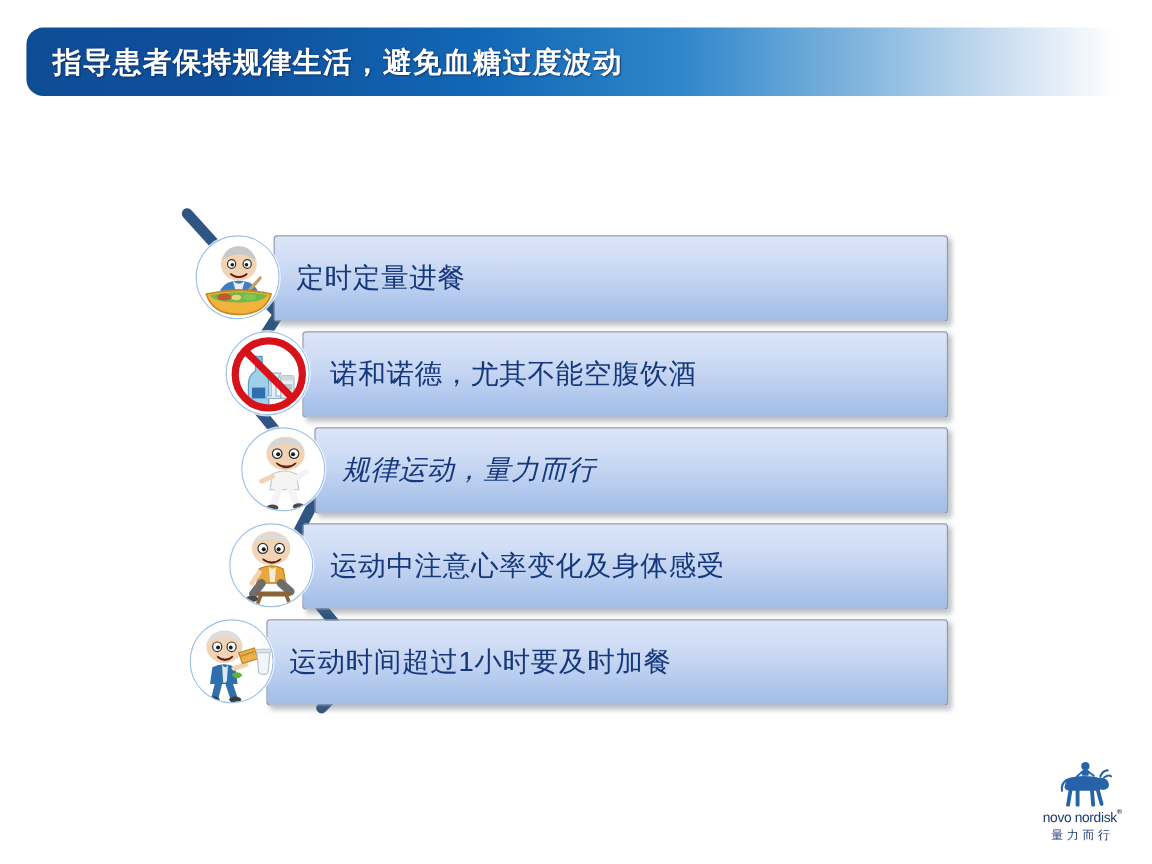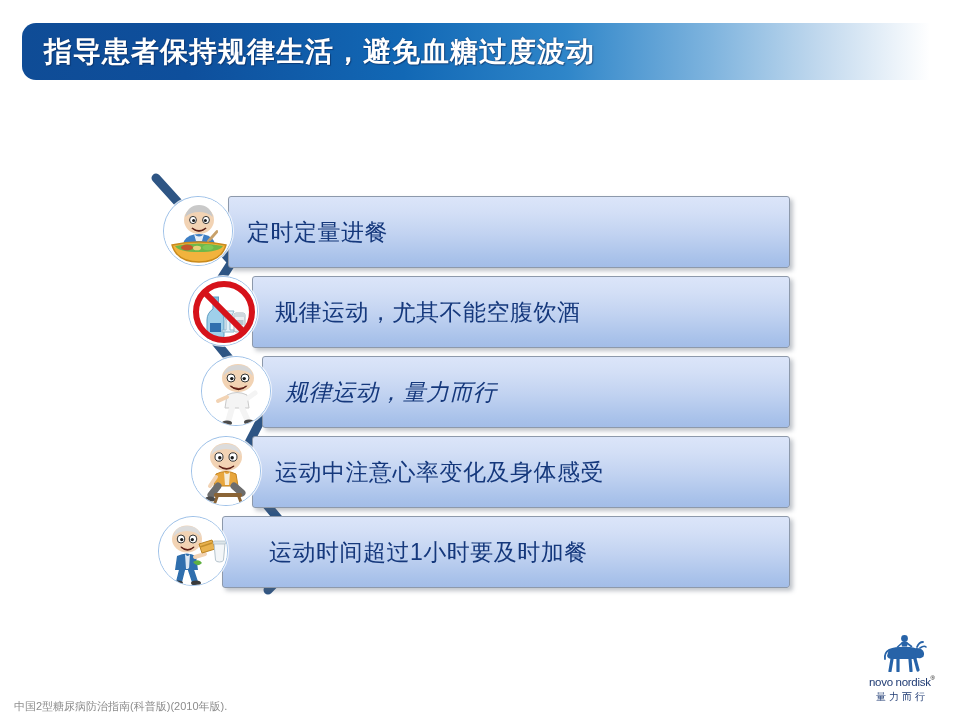--- a/index.html
+++ b/index.html
@@ -36,21 +36,21 @@
                 #7fb4de 76%,
                 #c2d9ee 88%,
                 #ffffff 100%);
     overflow: hidden;
   }
   #title-text {
     position: absolute;
     left: 22px;
     top: 50%;
     transform: translateY(-50%);
-    font-size: 28px;
+    font-size: 24px;
     font-weight: bold;
     color: #ffffff;
     letter-spacing: 1px;
     white-space: nowrap;
     text-shadow: 0 0 1px rgba(10,40,90,.9), 1px 1px 1px rgba(10,40,90,.55);
   }
 
   
   #connector {
     position: absolute;
@@ -183,21 +183,21 @@
         <path d="M11 49 q24 -5 48 0 q-4 6 -24 6 q-20 0 -24 -6 z" fill="#6fb84a"></path>
         <ellipse cx="23" cy="50.5" rx="6" ry="3" fill="#c4572c"></ellipse>
         <ellipse cx="33" cy="51" rx="4" ry="2.3" fill="#e8d27a"></ellipse>
         <ellipse cx="44" cy="50.5" rx="5.5" ry="2.8" fill="#7ec857"></ellipse>
       </svg>
     </div>
   </div>
 
   <div class="row" style="left:0; top:276px;">
     <div class="bar" style="left:252px; width:538px;">
-      <div class="bar-label" style="left:22px;">规律运动，尤其不能空腹饮酒</div>
+      <div class="bar-label" style="left:22px;">诺和诺德，尤其不能空腹饮酒</div>
     </div>
     <div class="bubble" style="left:188px;">
       <svg viewBox="0 0 70 70">
         <circle cx="35" cy="35" r="35" fill="#ffffff"></circle>
 
         <path d="M24 24 h5 v8 q6 4 6 11 v16 q0 3 -3 3 h-11 q-3 0 -3 -3 V43 q0 -7 6 -11 z" fill="#9fd0ea" stroke="#5f9cc0" stroke-width="1"></path>
         <rect x="23.5" y="20" width="6" height="5" fill="#7dbbdc" stroke="#5f9cc0" stroke-width="1"></rect>
         <rect x="21" y="46" width="11" height="9" fill="#2f6fae"></rect>
 
         <path d="M33 34 h12 l-4 9 v10 h4 v2 H33 v-2 h4 V43 z" fill="#e4f1f8" stroke="#8fb6cc" stroke-width="1"></path>
@@ -271,21 +271,21 @@
         <rect x="22" y="56" width="28" height="4" rx="1.5" fill="#8a6436"></rect>
         <path d="M25 60 l-3 8" stroke="#8a6436" stroke-width="3" stroke-linecap="round"></path>
         <path d="M47 60 l3 8" stroke="#8a6436" stroke-width="3" stroke-linecap="round"></path>
         <ellipse cx="18" cy="62" rx="5" ry="2.6" fill="#4a4a4a"></ellipse>
       </svg>
     </div>
   </div>
 
   <div class="row" style="left:0; top:516px;">
     <div class="bar" style="left:222px; width:568px;">
-      <div class="bar-label" style="left:18px;margin-left:28px;">运动时间超过1小时要及时加餐</div>
+      <div class="bar-label" style="left:18px;">运动时间超过1小时要及时加餐</div>
     </div>
     <div class="bubble" style="left:158px;">
       <svg viewBox="0 0 70 70">
         <circle cx="35" cy="35" r="35" fill="#ffffff"></circle>
 
         <ellipse cx="28" cy="22" rx="15" ry="13.5" fill="#f2d3b4"></ellipse>
         <path d="M14 20 q2 -11 14 -11 q12 0 14 11 q-5 -6 -14 -6 q-9 0 -14 6 z" fill="#dcdcdc"></path>
         <ellipse cx="22" cy="22" rx="3.8" ry="4" fill="#ffffff" stroke="#333" stroke-width="1"></ellipse>
         <ellipse cx="34" cy="22" rx="3.8" ry="4" fill="#ffffff" stroke="#333" stroke-width="1"></ellipse>
         <circle cx="22.7" cy="22.6" r="1.6" fill="#1a1a1a"></circle>
@@ -307,21 +307,20 @@
         <path d="M41 30 l12 -4" stroke="#c48f2d" stroke-width="1.4"></path>
 
         <path d="M55 26 h11 l-1.5 17 q-0.3 2 -4 2 q-3.7 0 -4 -2 z" fill="#f3f6f8" stroke="#b5c3cc" stroke-width="1"></path>
         <rect x="54.4" y="24" width="12.2" height="3" rx="1" fill="#dbe4e9" stroke="#b5c3cc" stroke-width="0.8"></rect>
 
         <path d="M34 45 q6 -4 9 1 q-5 5 -9 -1 z" fill="#5fb03f"></path>
       </svg>
     </div>
   </div>
 
-  <div id="footer-note">中国2型糖尿病防治指南(科普版)(2010年版).</div>
 
   <div id="logo">
     <svg id="logo-bull" width="50" height="38" viewBox="0 0 50 38">
 
       <circle cx="27.5" cy="4.5" r="3.4" fill="#2763a8"></circle>
 
       <path d="M24 8.5 q3.5 -2 7 0 l-1 4 h-5 z" fill="#2763a8"></path>
       <path d="M24.5 9.5 l-4 3.5" stroke="#2763a8" stroke-width="1.6" stroke-linecap="round"></path>
       <path d="M30.5 9.5 l4 3" stroke="#2763a8" stroke-width="1.6" stroke-linecap="round"></path>
 

